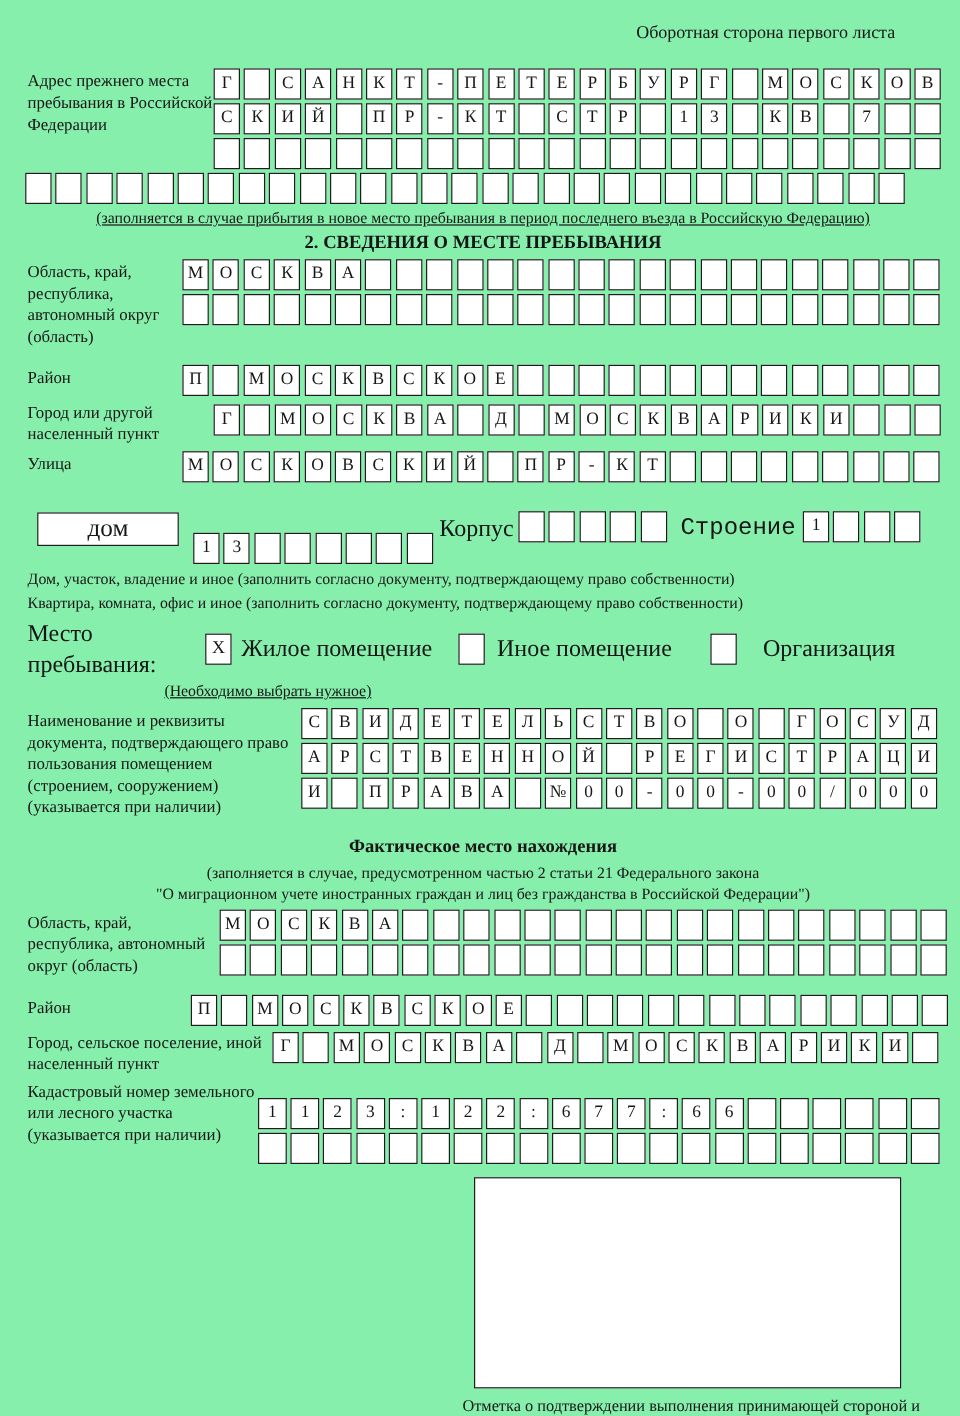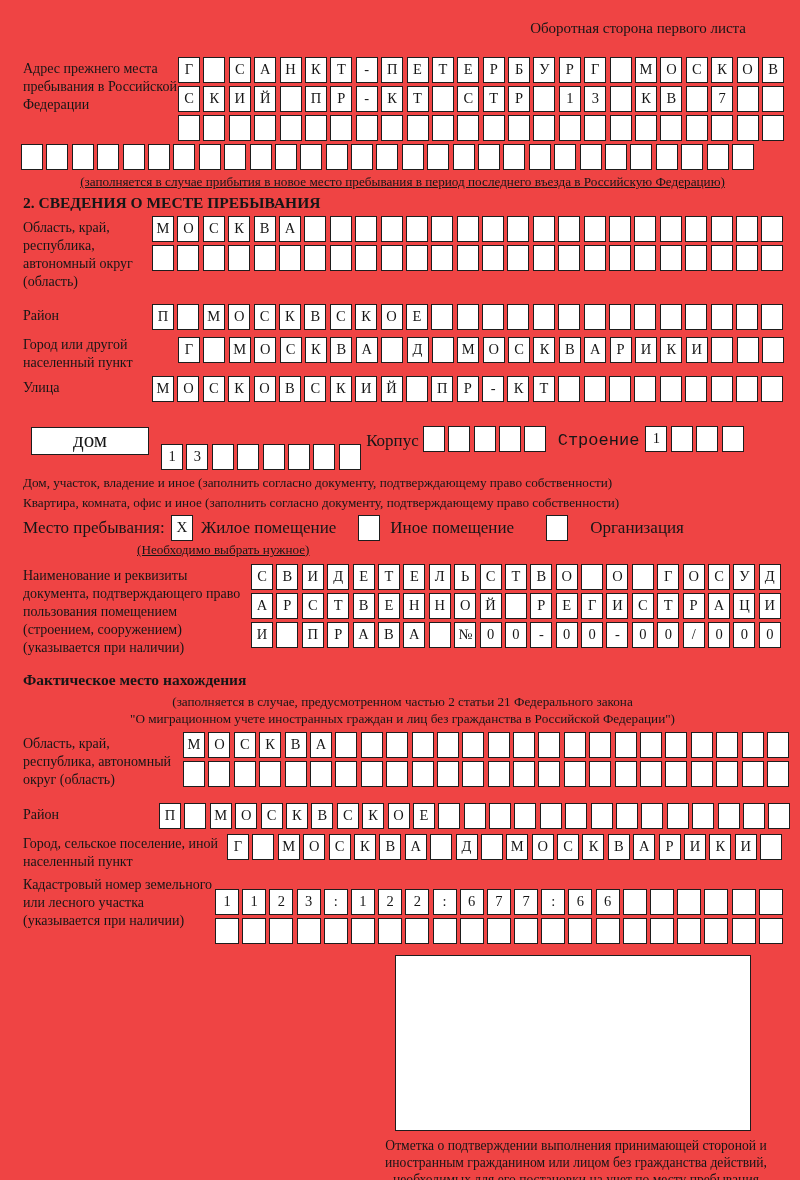--- a/index.html
+++ b/index.html
@@ -1,43 +1,43 @@
 <!DOCTYPE html>
 <html><head>
 <meta charset="utf-8">
 <style>
   * { box-sizing: border-box; }
   html,body { margin:0; padding:0; background:#fff; }
   .page {
     width:800px; height:1180px; margin:0 auto; overflow:hidden;
     padding:20px 18px 0 23px;
-    font-family:"Liberation Serif", serif; color:#161616; background:#ef4444;
+    font-family:"Liberation Serif", serif; color:#161616; background:#86efac;
   }
   .hdr-note { text-align:right; font-size:15px; padding-right:36px; margin-bottom:20px; }
   .frow { display:flex; align-items:flex-start; }
   .lblcol { font-size:14px; line-height:18px; flex:0 0 auto; padding-top:3px; }
   .cellrow { height:29px; white-space:nowrap; }
   .cell {
     display:inline-block; width:22px; height:26px; border:1.6px solid #1d1d1d;
     margin-right:3.4px; text-align:center; font-size:14.5px; line-height:22px;
     vertical-align:top; background:#fff;
   }
   .cells-wide .cell { width:24px; margin-right:3.2px; }
   .note { font-size:13.2px; line-height:17px; }
   .center { text-align:center; }
-  .sec-title { font-weight:bold; font-size:15.5px; margin:2px 0 4px 0; }
+  .sec-title { text-align:center; font-weight:bold; font-size:15.5px; margin:2px 0 4px 0; }
   .fieldbox {
     border:1.6px solid #1d1d1d; height:28px; display:flex; align-items:center;
     justify-content:center; font-size:21px; background:#fff;
   }
   .chk {
     display:inline-block; width:22px; height:26px; border:1.6px solid #1d1d1d;
     text-align:center; font-size:15px; line-height:23px; vertical-align:middle; background:#fff;
   }
-  .inline-lbl { font-size:17px; line-height:26px; vertical-align:middle; }
+  .inline-lbl { font-size:20px; line-height:26px; vertical-align:middle; }
   .stamp-box { border:1.6px solid #1d1d1d; width:356px; height:176px; margin:8px 0 0 372px; background:#fff; }
   .stamp-note { width:430px; margin:6px 0 0 338px; text-align:center; font-size:13.6px; line-height:17px; }
 </style>
 </head>
 <body>
 
 <div class="page">
 
   <div class="hdr-note">Оборотная сторона первого листа</div>
 

